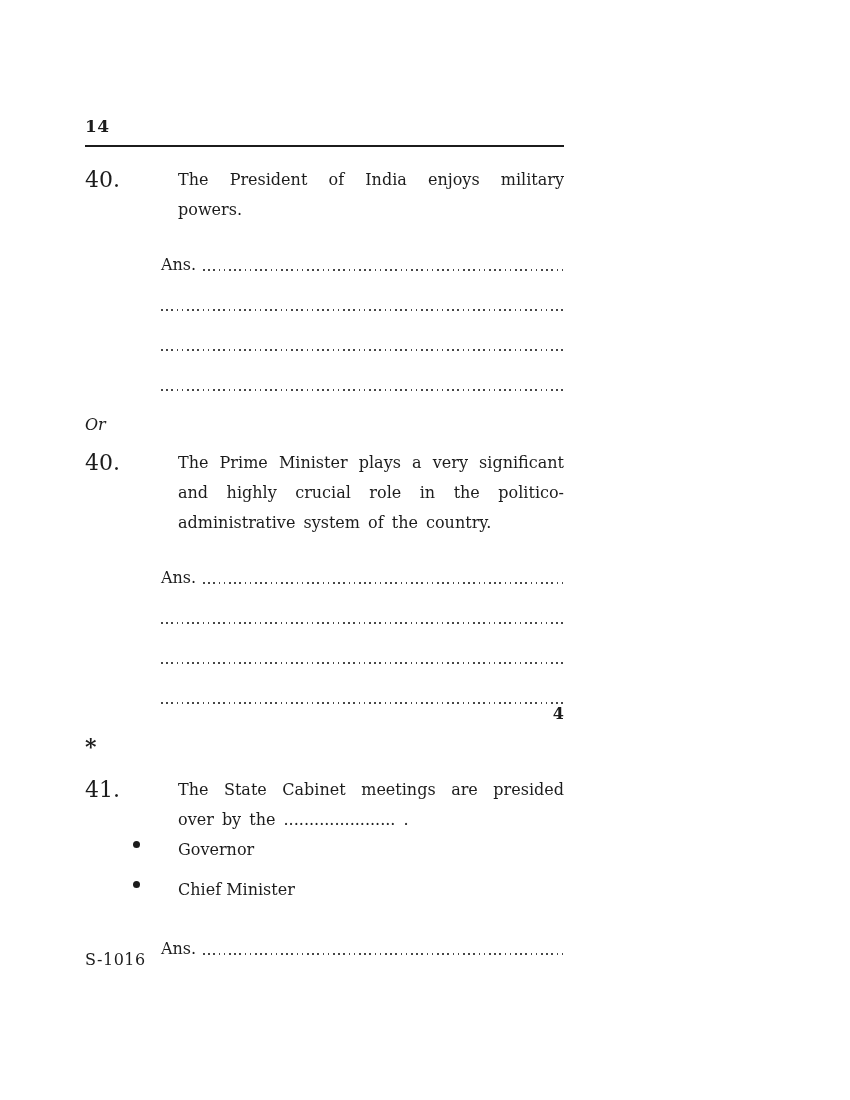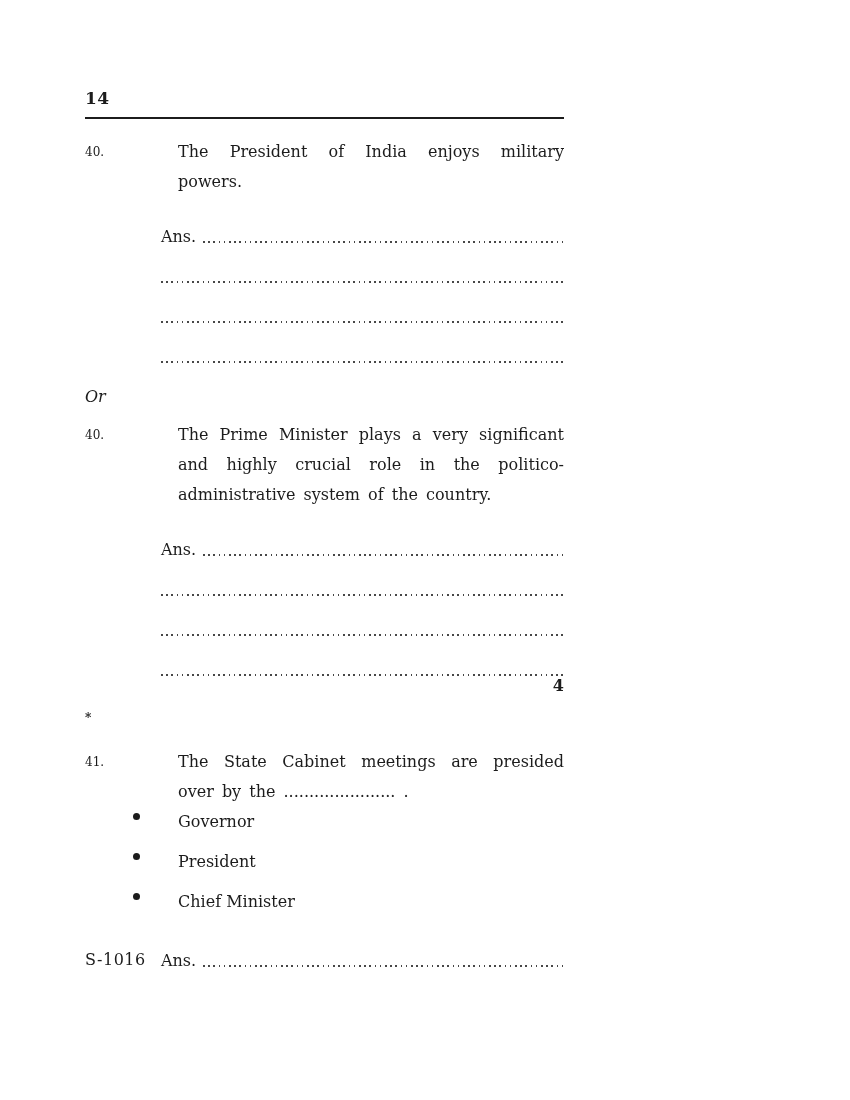--- a/index.html
+++ b/index.html
@@ -10,42 +10,42 @@
     background: #ffffff;
     font-family: "DejaVu Serif", "Liberation Serif", serif;
     color: #1c1c1c;
     overflow: hidden;
   }
 
   .page {
     position: relative;
     width: 722px;
     height: 1100px;
-    padding: 88px 158px 0 85px;
+    padding: 116px 158px 0 85px;
   }
 
   
   .page-number {
     font-size: 17px;
     font-weight: bold;
     letter-spacing: 0.5px;
     margin-bottom: 9px;
   }
   .page-rule {
     height: 0;
     border-top: 2px solid #1c1c1c;
     margin-bottom: 18px;
   }
 
   
   .q-row { display: flex; align-items: flex-start; }
   .q-num {
     width: 48px;
     flex: 0 0 48px;
-    font-size: 12px;
+    font-size: 22px;
     line-height: 30px;
   }
   .q-text {
     flex: 1;
     font-size: 16px;
     line-height: 30px;
     word-spacing: 3px;
     text-align: justify;
     margin-left: 45px;
   }
@@ -205,24 +205,20 @@
       <span class="q-num">41.</span>
       <p class="q-text">The State Cabinet meetings are presided over by the ...................... .</p>
     </div>
     <ul class="options">
       <li class="option">
         <span class="bullet"></span>
         <span class="option-label">Governor</span>
       </li>
       <li class="option">
         <span class="bullet"></span>
-        <span class="option-label">President</span>
-      </li>
-      <li class="option">
-        <span class="bullet"></span>
         <span class="option-label">Chief Minister</span>
       </li>
     </ul>
     <div class="answers q41-answers">
       <div class="ans-line">
         <span class="ans-label">Ans.</span>
         <span class="leader"></span>
       </div>
     </div>
   </section>

